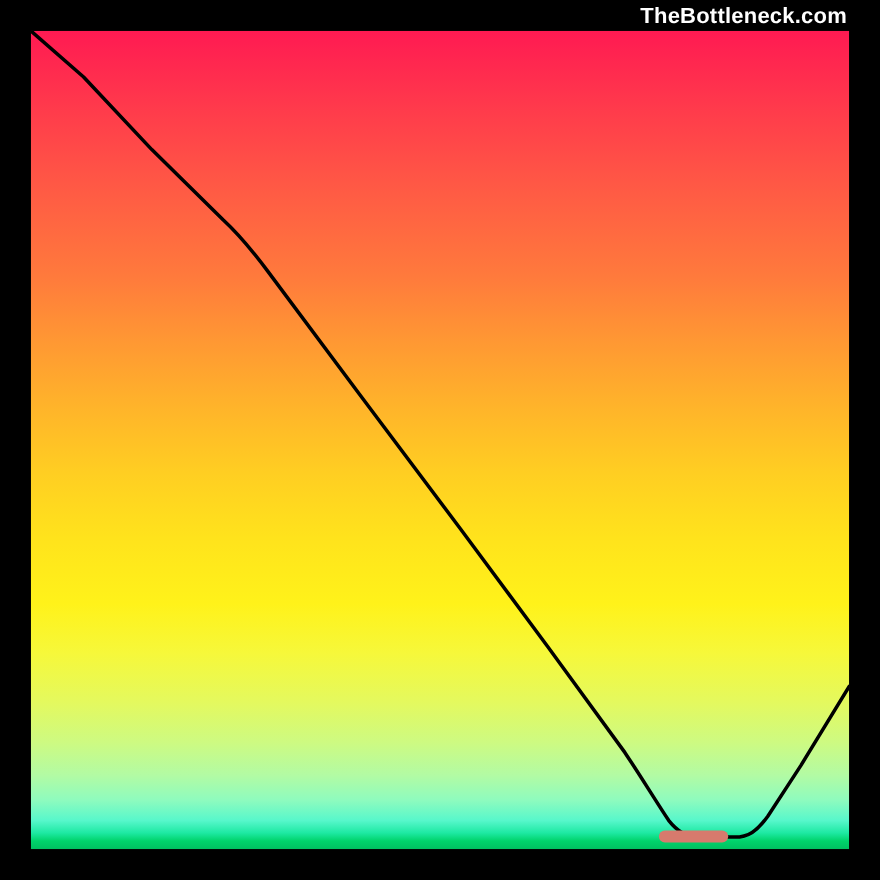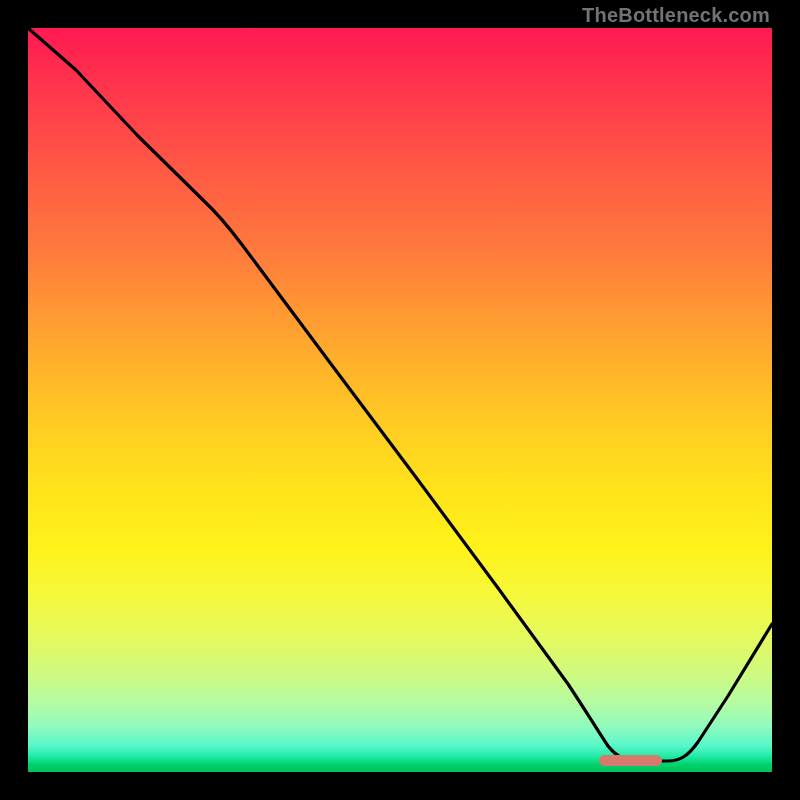--- a/index.html
+++ b/index.html
@@ -49,21 +49,21 @@
       #00c060 100%
     );
   }
   .watermark {
     position: absolute;
     right: 30px;
     top: 4px;
     font-family: Arial, Helvetica, sans-serif;
     font-size: 20px;
     font-weight: bold;
-    color: #737373;
+    color: #ffffff;
     letter-spacing: 0.2px;
     user-select: none;
     margin-left: 21px;
   }
   .curve {
     position: absolute;
     inset: 0;
     width: 744px;
     height: 744px;
     pointer-events: none;

